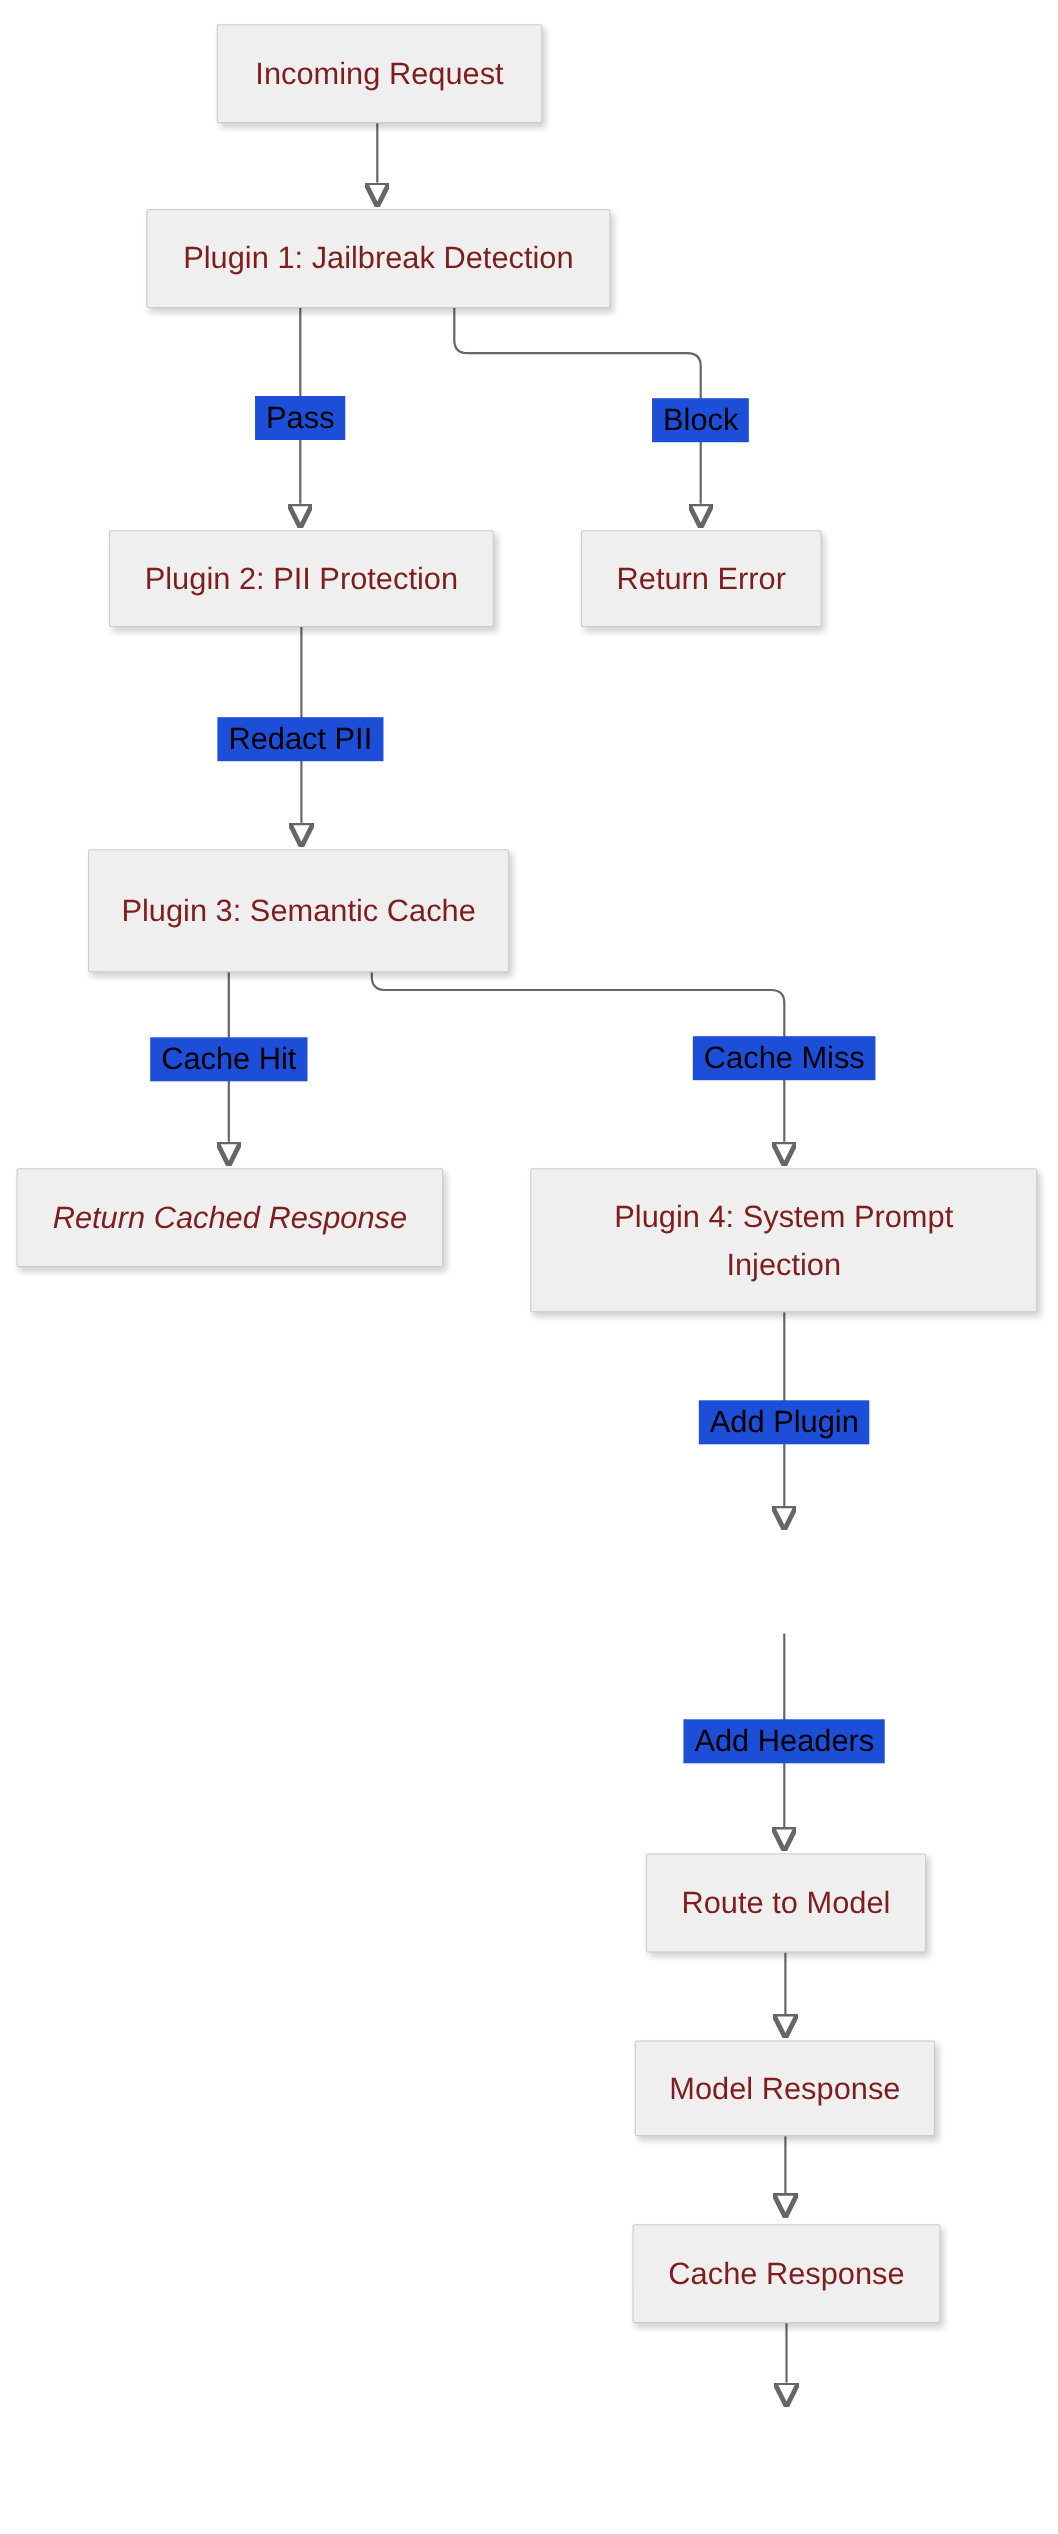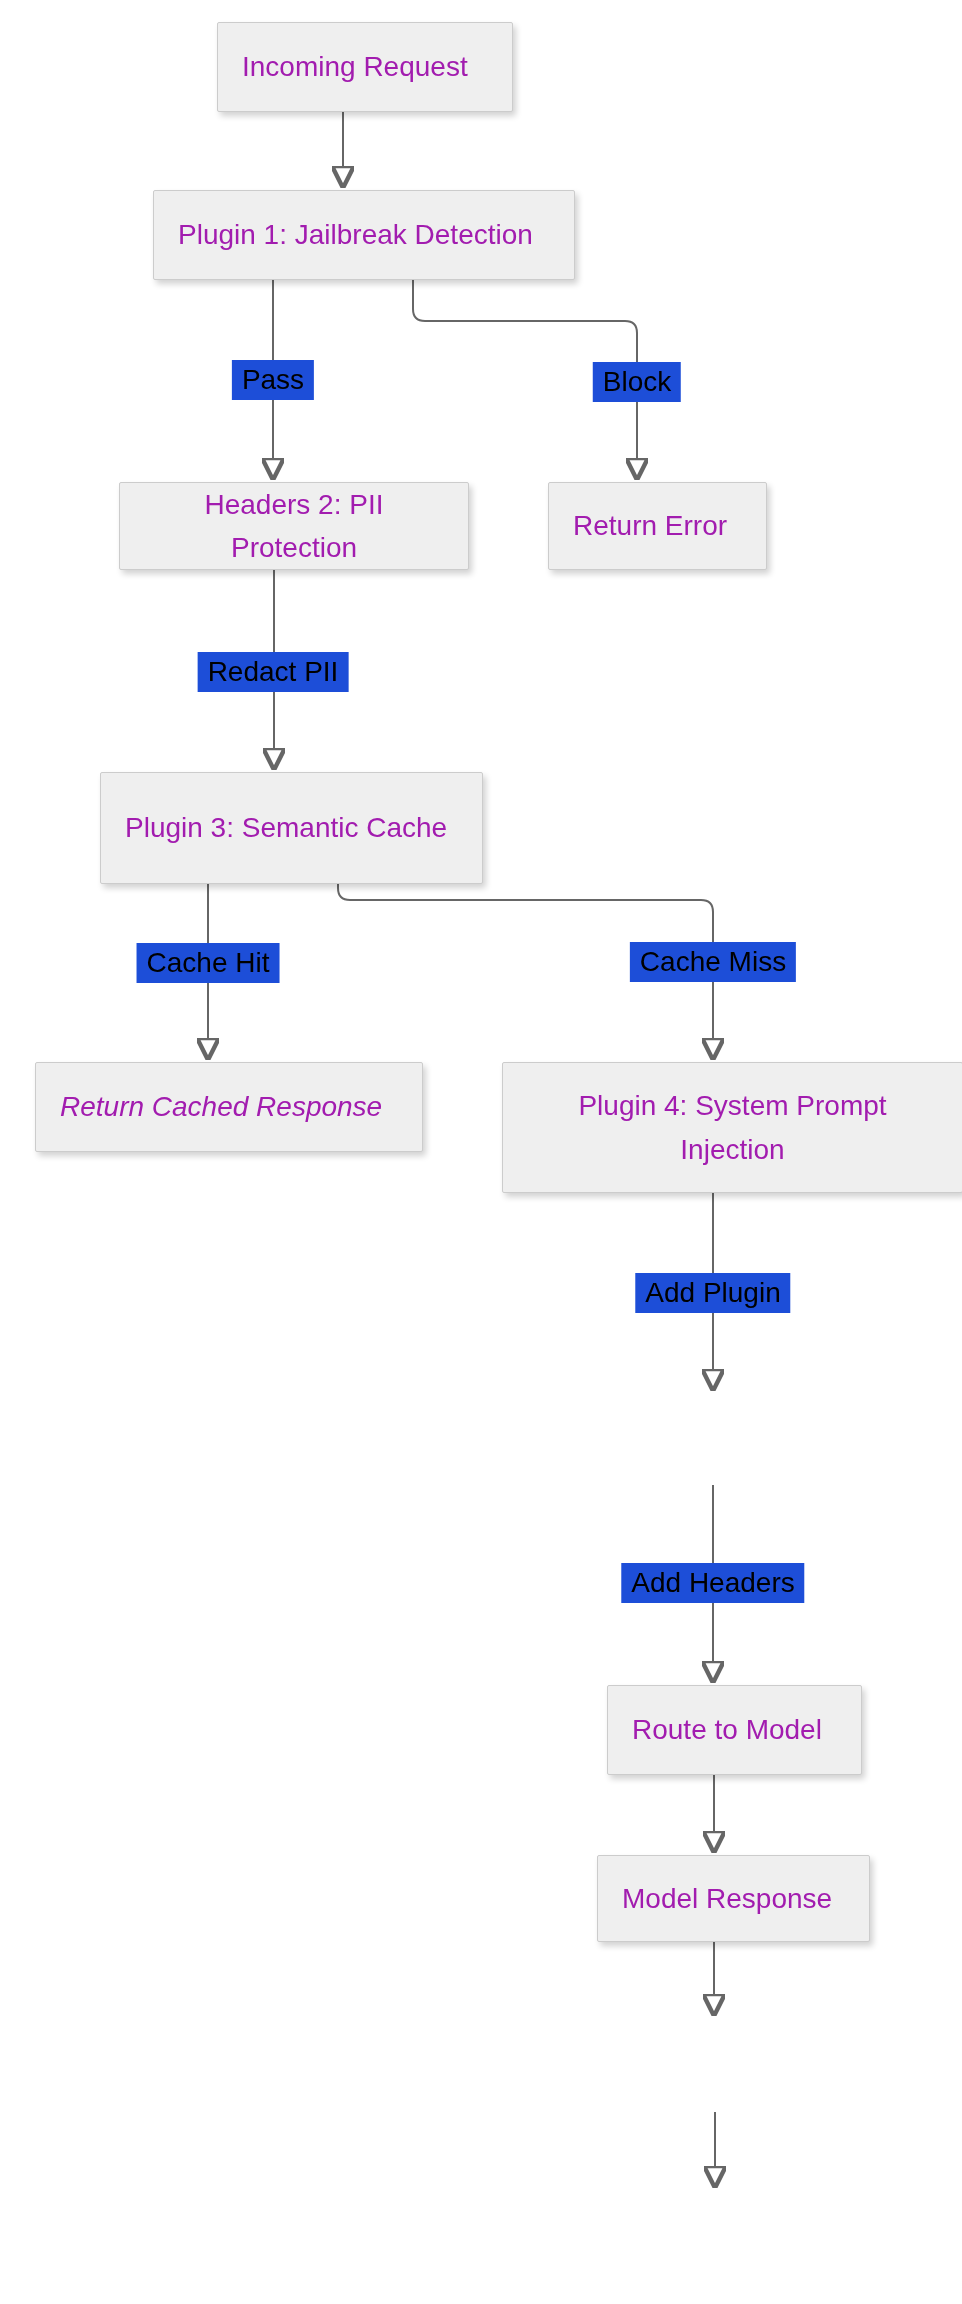--- a/index.html
+++ b/index.html
@@ -23,26 +23,26 @@
   }
   .node {
     position: absolute;
     box-sizing: border-box;
     background: #efefef;
     border: 1.5px solid #cccccc;
     border-radius: 2px;
     box-shadow: 3px 4px 6px rgba(0,0,0,0.18);
     display: flex;
     align-items: center;
+    justify-content: center;
     text-align: center;
     font-size: 28px;
     line-height: 1.55;
-    color: #a21caf;
+    color: #7f1d1d;
     padding: 0 24px;
-    margin-left: 20px;
   }
   .edge-label {
     position: absolute;
     transform: translate(-50%, -50%);
     background: #1d4ed8;
     padding: 4px 10px;
     font-size: 28px;
     color: #000000;
     white-space: nowrap;
   }
@@ -73,21 +73,21 @@
 
   <div class="node" style="left:197px; top:22px; width:296px; height:90px;">
     <span>Incoming Request</span>
   </div>
 
   <div class="node" style="left:133px; top:190px; width:422px; height:90px;">
     <span>Plugin 1: Jailbreak Detection</span>
   </div>
 
   <div class="node" style="left:99px; top:482px; width:350px; height:88px;">
-    <span>Headers 2: PII Protection</span>
+    <span>Plugin 2: PII Protection</span>
   </div>
 
   <div class="node" style="left:528px; top:482px; width:219px; height:88px;">
     <span>Return Error</span>
   </div>
 
   <div class="node" style="left:80px; top:772px; width:383px; height:112px;">
     <span>Plugin 3: Semantic Cache</span>
   </div>
 
@@ -101,20 +101,23 @@
 
 
   <div class="node" style="left:587px; top:1685px; width:255px; height:90px;">
     <span>Route to Model</span>
   </div>
 
   <div class="node" style="left:577px; top:1855px; width:273px; height:87px;">
     <span>Model Response</span>
   </div>
 
+  <div class="node" style="left:575px; top:2022px; width:280px; height:90px;">
+    <span>Cache Response</span>
+  </div>
 
 
   <div class="edge-label" style="left:273px; top:380px;">Pass</div>
   <div class="edge-label" style="left:637px; top:382px;">Block</div>
   <div class="edge-label" style="left:273px; top:672px;">Redact PII</div>
   <div class="edge-label" style="left:208px; top:963px;">Cache Hit</div>
   <div class="edge-label" style="left:713px; top:962px;">Cache Miss</div>
   <div class="edge-label" style="left:713px; top:1293px;">Add Plugin</div>
   <div class="edge-label" style="left:713px; top:1583px;">Add Headers</div>
 

